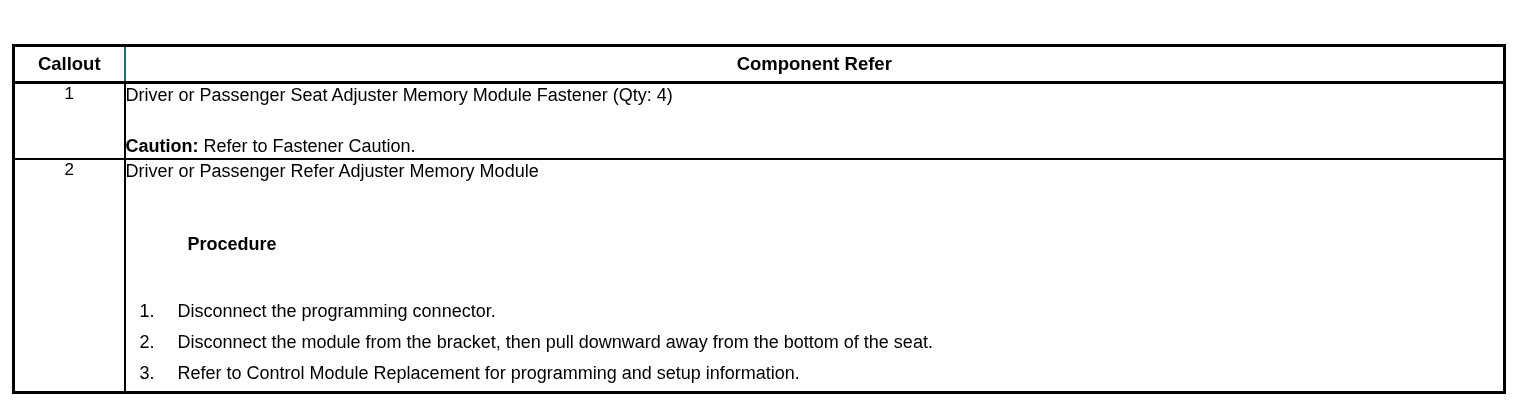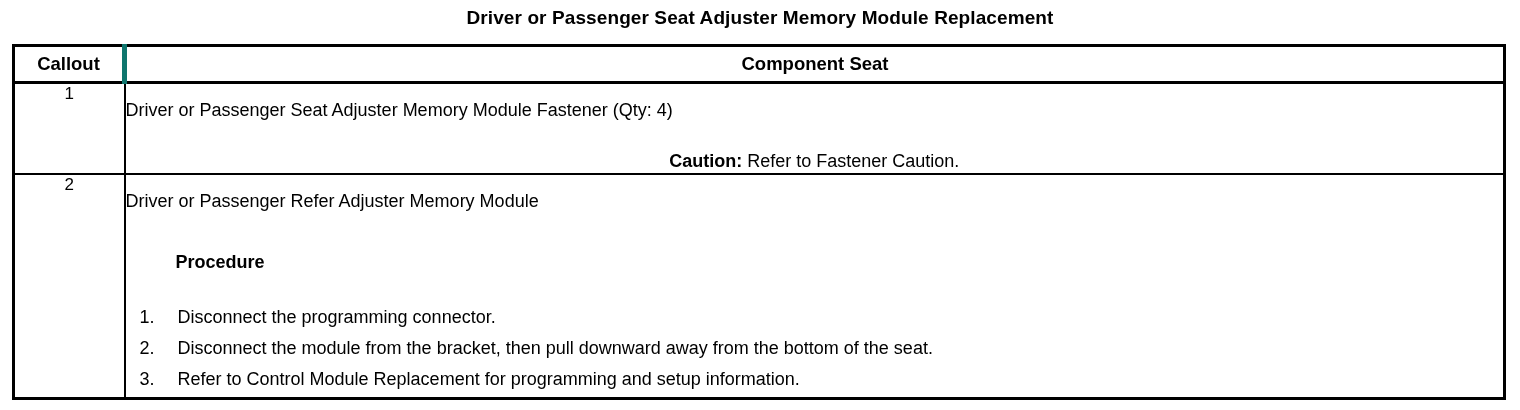--- a/index.html
+++ b/index.html
@@ -56,21 +56,21 @@
   .hdr th {
     border-bottom: 3px solid #000;
     font-size: 18.5px;
     font-weight: bold;
     text-align: center;
     height: 34px;
     line-height: 34px;
     vertical-align: middle;
   }
   .hdr th.callout-h {
-    border-right: 5px solid #0f766e;
+    border-right: 2px solid #0f766e;
   }
 
   
   td.callout-cell {
     border-right: 2px solid #000;
     text-align: center;
     vertical-align: middle;
     font-size: 17px;
   }
 
@@ -79,34 +79,33 @@
   }
 
   td.body-cell {
     padding: 10px 0 10px 8px;
     font-size: 18px;
     line-height: 1.28;
   }
 
   .line-main {
     margin: 0;
-    padding: 15px 0 2px 0;
+    padding: 0 0 2px 0;
   }
 
   .caution-line {
     margin: 0;
     padding-top: 26px;
-    text-align: center;
   }
   .caution-label { font-weight: bold; }
 
   .proc-head {
     font-weight: bold;
     font-size: 18px;
-    margin: 0;
+    margin: 12px;
     padding-left: 50px;
     padding-top: 36px;
   }
 
   ol.proc-list {
     margin: 0;
     padding: 0;
     padding-top: 30px;
     list-style: none;
   }
@@ -123,32 +122,31 @@
     top: 0;
     width: 30px;
     text-align: left;
   }
 </style>
 </head>
 <body>
 
 <div class="page">
 
-  <div class="doc-title">Driver or Passenger Seat Adjuster Memory Module Replacement</div>
 
   <div class="table-wrap">
     <table class="parts">
       <colgroup>
         <col class="c-callout">
         <col class="c-component">
       </colgroup>
       <thead>
         <tr class="hdr">
           <th class="callout-h">Callout</th>
-          <th>Component Seat</th>
+          <th>Component Refer</th>
         </tr>
       </thead>
       <tbody>
 
         <tr>
           <td class="callout-cell">1</td>
           <td class="body-cell">
             <p class="line-main">Driver or Passenger Seat Adjuster Memory Module Fastener (Qty: 4)</p>
             <p class="caution-line">
               <span class="caution-label">Caution:</span>

